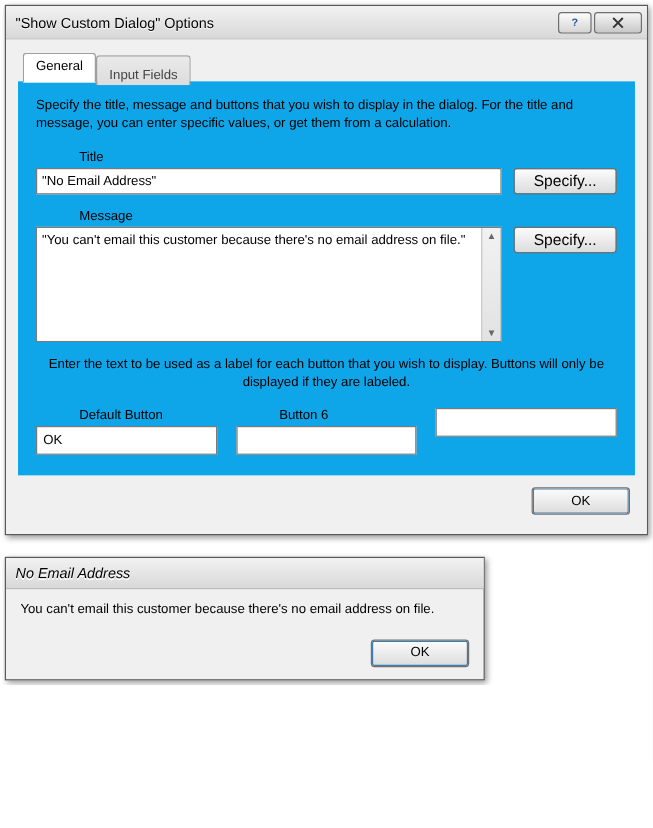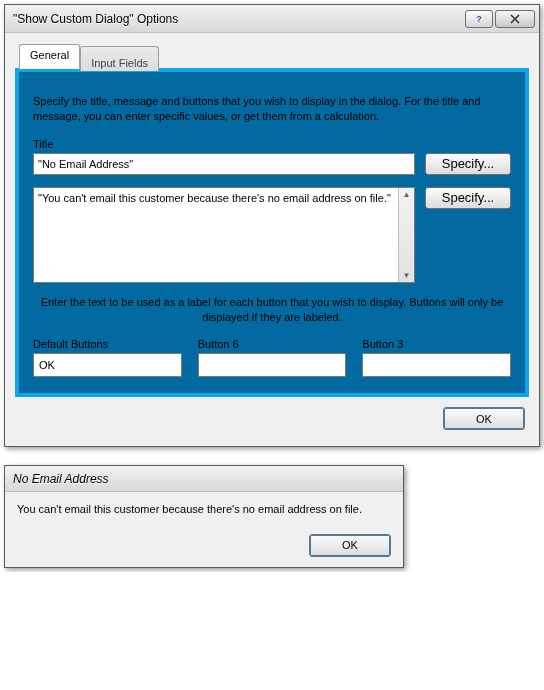--- a/index.html
+++ b/index.html
@@ -71,33 +71,34 @@
     top:2px;
     padding-top:10px;
     padding-bottom:2px;
   }
   .tab.active {
     background:#fff;
     border-bottom:1px solid #fff;
     z-index:3;
   }
   .tabpanel {
-    border:4px solid #0ea5e9;
-    background:#0369a1;
-    padding:22px 14px 16px 14px;
+    border:1px solid #0ea5e9;
+    background:#0ea5e9;
+    padding:12px 14px 16px 14px;
     position:relative;
   }
   .desc {
     font-size:11px;
     margin-bottom:14px;
     line-height:1.35;
   }
   .field-label {
     font-size:11px;
     margin-bottom:3px;
+    margin-left:36px;
   }
   .row {
     display:flex;
     gap:10px;
     margin-bottom:12px;
     align-items:flex-start;
   }
   input.text, textarea.text {
     font-family: inherit;
     font-size:11px;
@@ -220,44 +221,44 @@
     </div>
     <div class="tabpanel">
       <div class="desc">Specify the title, message and buttons that you wish to display in the dialog.  For the title and message, you can enter specific values, or get them from a calculation.</div>
 
       <div class="field-label">Title</div>
       <div class="row">
         <input type="text" class="text title-input" value="&quot;No Email Address&quot;" style="">
         <div class="specify-btn">Specify...</div>
       </div>
 
+      <div class="field-label">Message</div>
       <div class="row">
         <div class="msg-wrap">
           <textarea class="msg" style="">"You can't email this customer because there's no email address on file."</textarea>
           <div class="sb">
             <span>▲</span>
             <span>▼</span>
           </div>
         </div>
         <div class="specify-btn">Specify...</div>
       </div>
 
       <div class="desc" style="margin-top:6px;text-align:center;">Enter the text to be used as a label for each button that you wish to display. Buttons will only be displayed if they are labeled.</div>
 
       <div class="buttons3">
         <div class="bcol">
-          <div class="field-label">Default Buttons</div>
+          <div class="field-label">Default Button</div>
           <input type="text" value="OK" style="">
         </div>
         <div class="bcol">
           <div class="field-label">Button 6</div>
           <input type="text" value="" style="">
         </div>
         <div class="bcol">
-          <div class="field-label">Button 3</div>
           <input type="text" value="" style="">
         </div>
       </div>
     </div>
     <div class="footer-buttons">
       <div class="std-btn default">OK</div>
     </div>
   </div>
 </div>
 

